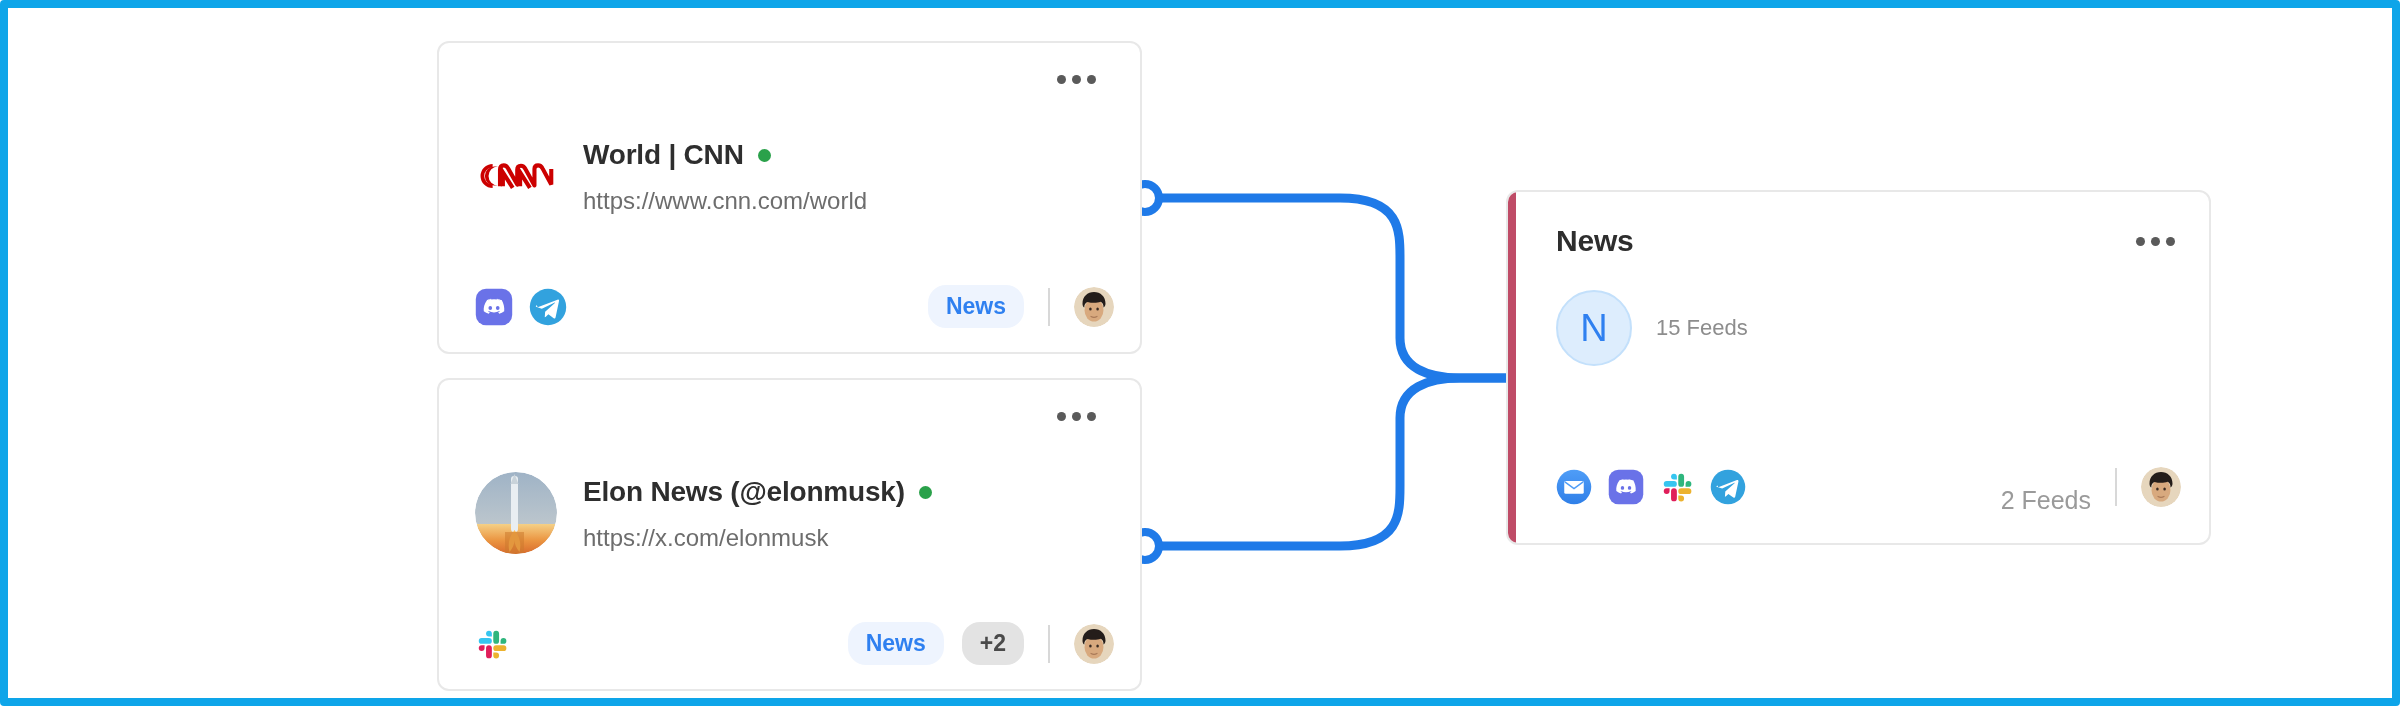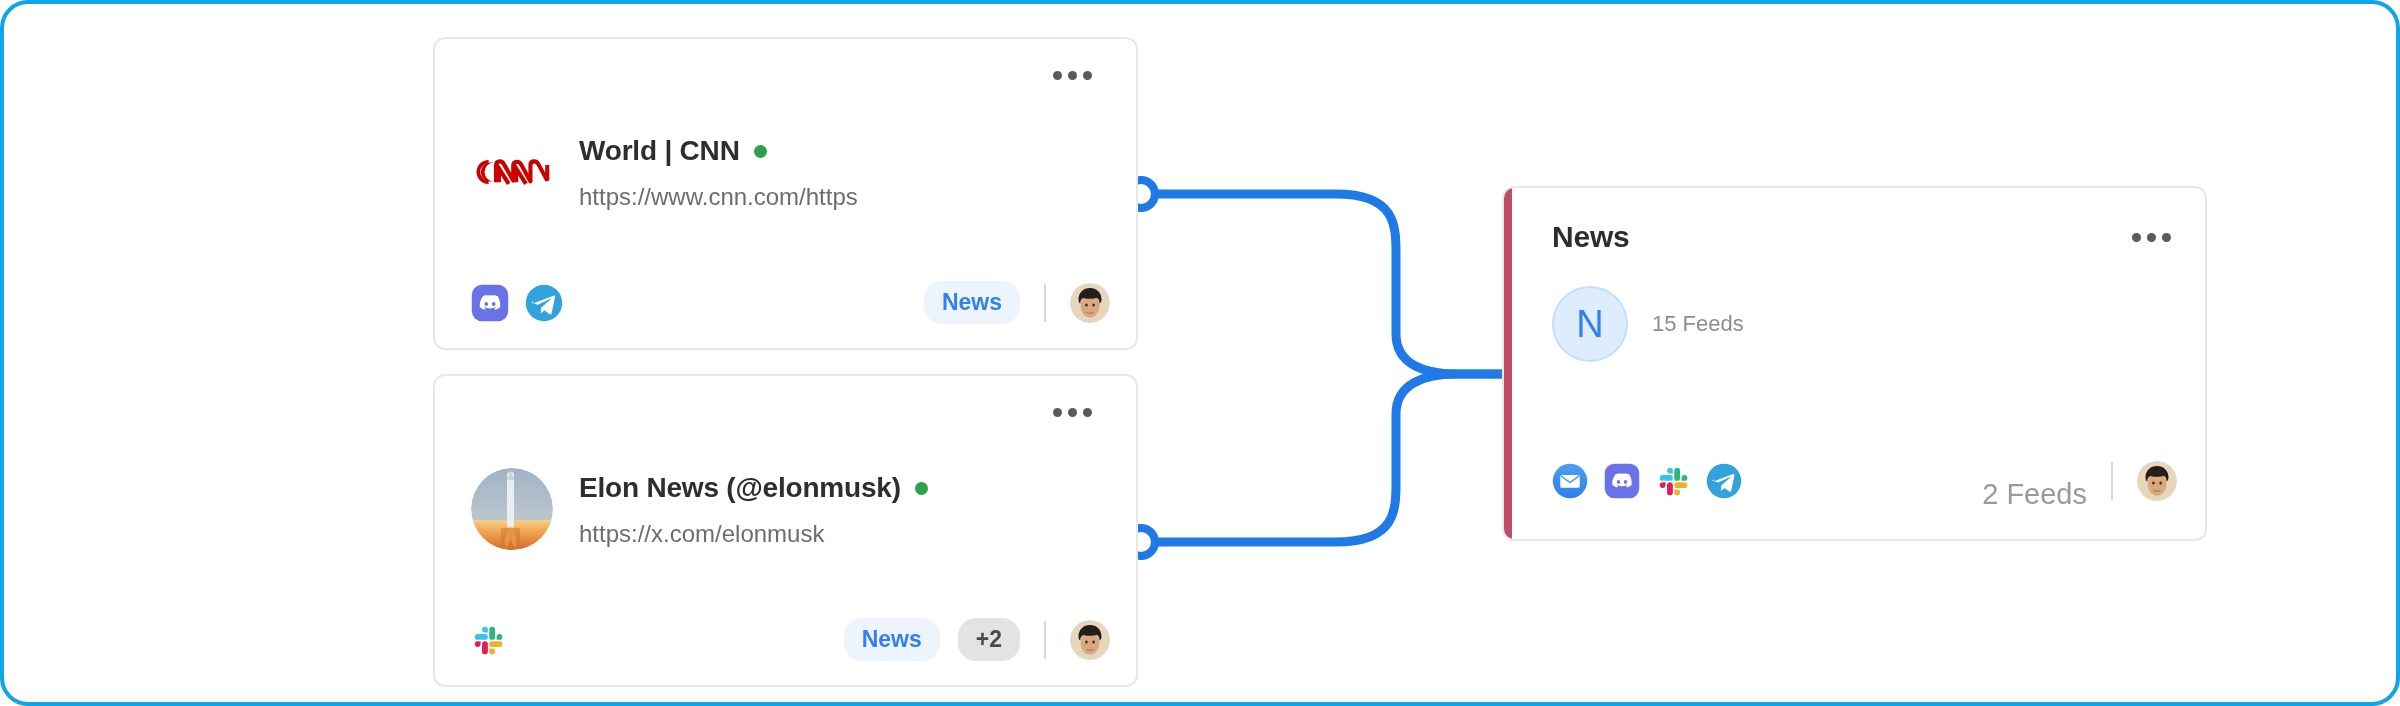--- a/index.html
+++ b/index.html
@@ -6,22 +6,22 @@
   html, body {
     width: 2400px; height: 706px;
     background: #ffffff;
     font-family: "Liberation Sans", sans-serif;
     overflow: hidden;
   }
   #page {
     position: relative;
     width: 2400px; height: 706px;
     background: #ffffff;
-    border: 4px solid #0ea5e9;
-    border-radius: 28px;
+    border: 8px solid #0ea5e9;
+    border-radius: 4px;
   }
 
   
   #connector-layer {
     position: absolute; left: 0; top: 0;
     width: 2400px; height: 706px;
     pointer-events: none;
   }
 
   
@@ -132,21 +132,21 @@
     width: 76px; height: 76px; border-radius: 50%;
     background: #ddedfd; border: 2px solid #c3e0fb;
     display: flex; align-items: center; justify-content: center;
     font-size: 38px; color: #2f80f0; font-weight: 400;
   }
   .feeds-count { font-size: 22px; color: #8d8d8d; }
   .news-footer {
     position: absolute; left: 48px; right: 28px; bottom: 28px;
     display: flex; align-items: center; justify-content: space-between;
   }
-  .feeds-small { font-size: 29px; color: #9a9a9a; margin-top: 28px; }
+  .feeds-small { font-size: 25px; color: #9a9a9a; margin-top: 28px; }
 
   .ic { display: block; }
 </style>
 </head>
 <body>
 
 <div id="page">
 
   <svg id="connector-layer" viewBox="0 0 2400 706" width="2400" height="706" xmlns="http://www.w3.org/2000/svg">
 
@@ -177,21 +177,21 @@
             <path d="M110 64 L110 30 L134 68" stroke="#cc0000" stroke-width="10" fill="none"></path>
             <path d="M145 22 Q145 13 154 13 Q161 13 165 21 L186 60 L186 22" stroke="#cc0000" stroke-width="10" fill="none"></path>
           </g>
         </svg>
       </div>
       <div class="card-text">
         <div class="card-title-row">
           <div class="card-title">World | CNN</div>
           <span class="status-dot"></span>
         </div>
-        <div class="card-url">https://www.cnn.com/https</div>
+        <div class="card-url">https://www.cnn.com/world</div>
       </div>
     </div>
 
     <div class="card-footer">
       <div class="footer-icons">
 
         <span>
           <svg class="ic" width="38" height="38" viewBox="0 0 48 48" xmlns="http://www.w3.org/2000/svg">
             <rect x="1" y="1" width="46" height="46" rx="13" fill="#6a72e8"></rect>
             <path d="M32.7 15.1a20 20 0 0 0-5-1.5l-.35.7a18 18 0 0 1 4.5 1.45 20.6 20.6 0 0 0-15.7 0 18 18 0 0 1 4.5-1.45l-.35-.7a20 20 0 0 0-5 1.5C11.6 20 10.7 24.7 11.1 29.3a20.5 20.5 0 0 0 6.3 3.2l1.35-1.9a13 13 0 0 1-2.1-1c.18-.13.35-.26.5-.4a14.6 14.6 0 0 0 13.7 0c.17.15.34.28.5.4a13 13 0 0 1-2.1 1l1.35 1.9a20.4 20.4 0 0 0 6.3-3.2c.5-5.3-.9-10-3.2-14.2z" fill="#ffffff"></path>

